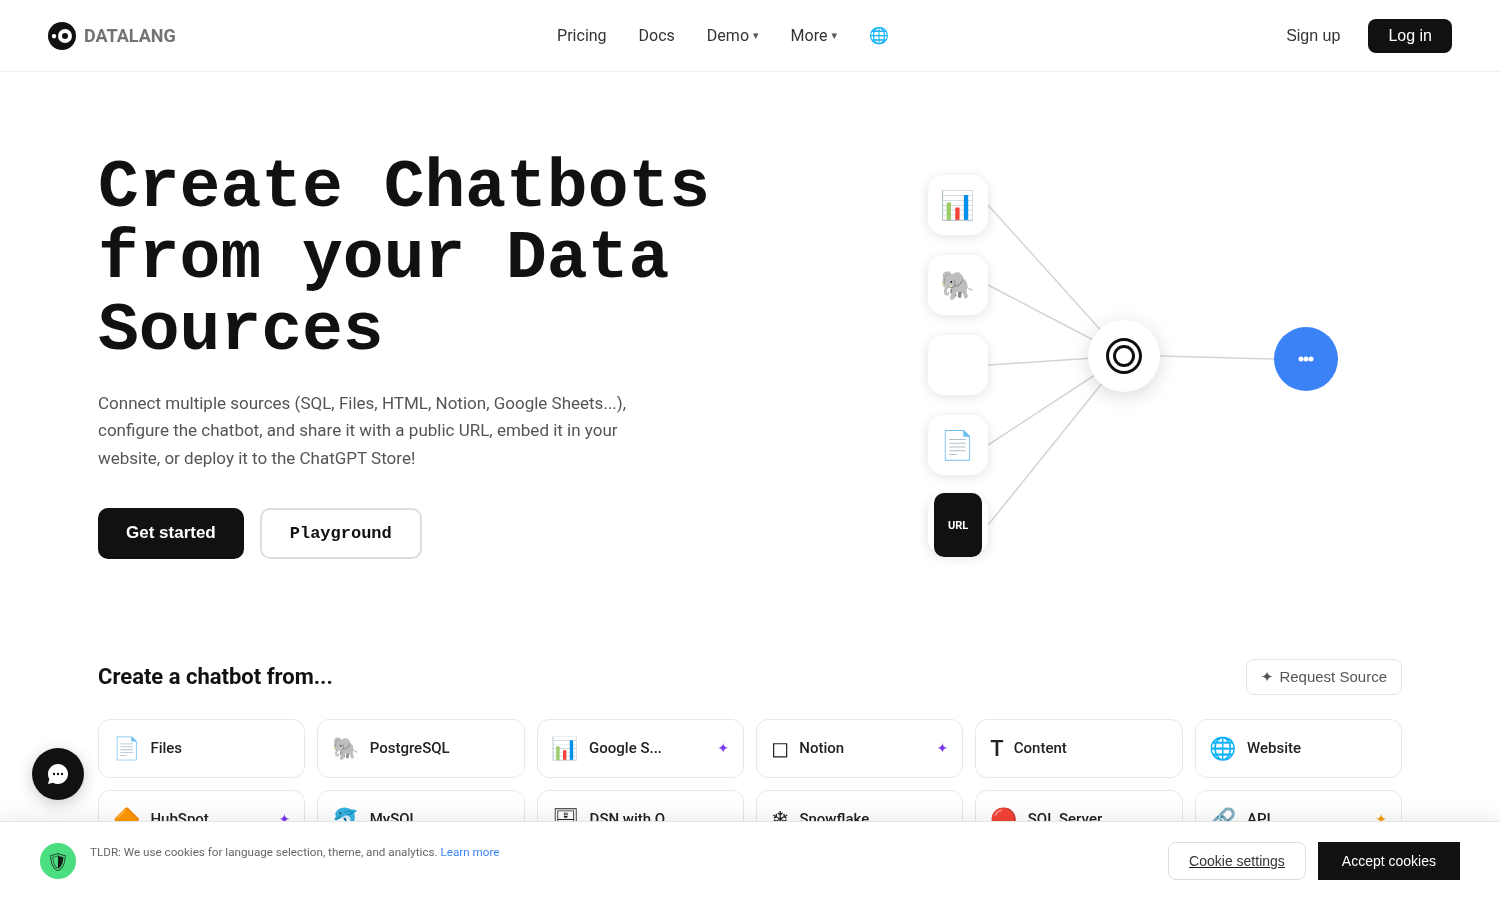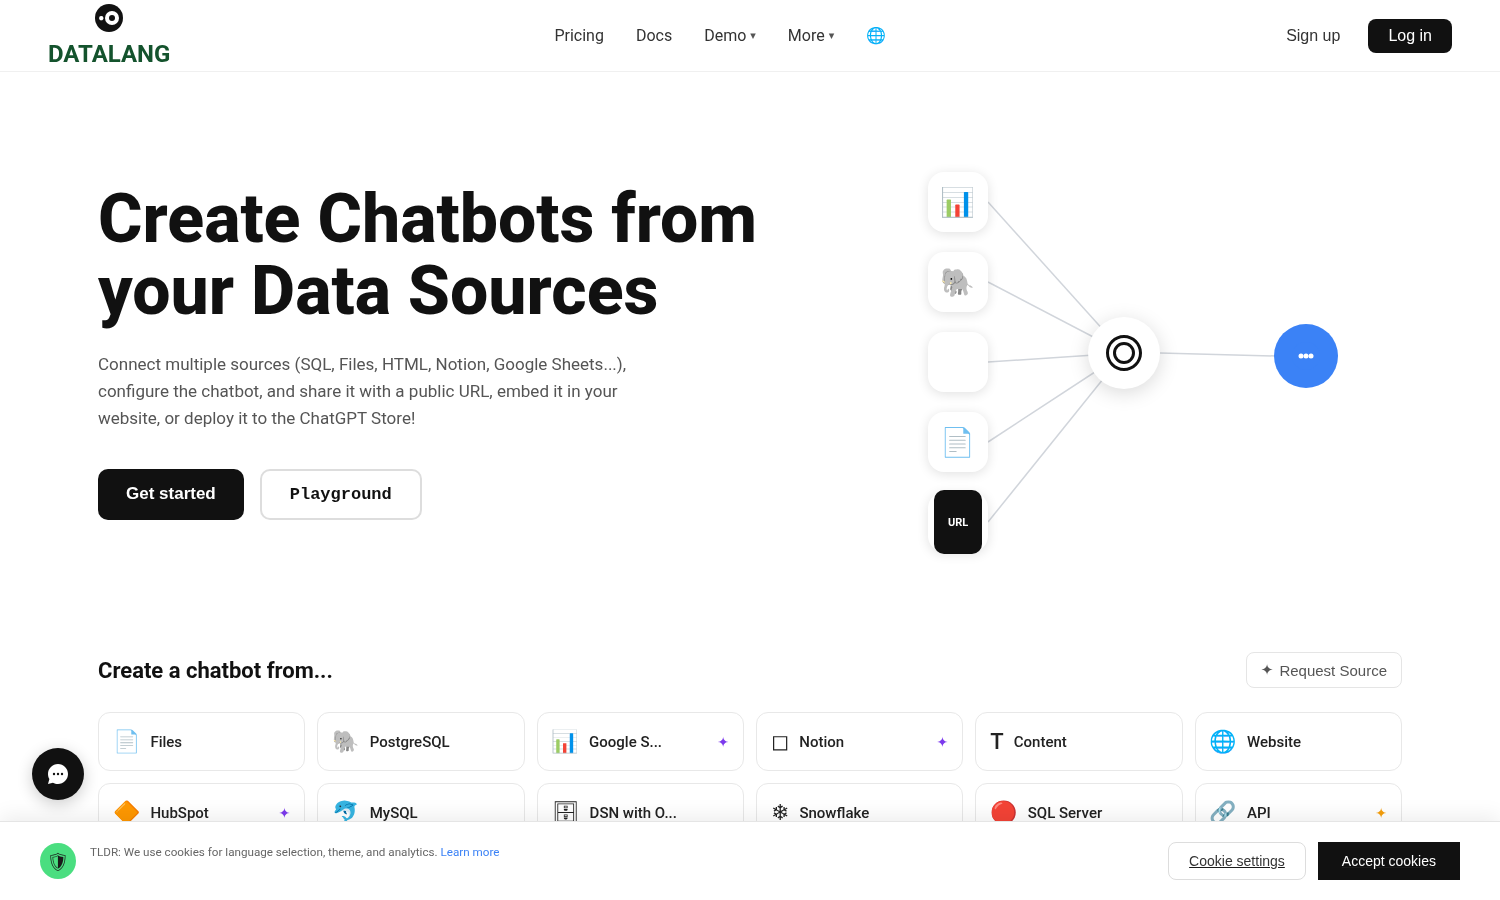--- a/index.html
+++ b/index.html
@@ -4,37 +4,37 @@
   <style>
     * { box-sizing: border-box; margin: 0; padding: 0; }
     body { font-family: -apple-system, BlinkMacSystemFont, 'Segoe UI', Roboto, sans-serif; background: #fff; color: #1a1a1a; overflow-x: hidden; }
 
     
     nav {
       display: flex; align-items: center; justify-content: space-between;
       padding: 0 48px; height: 72px; border-bottom: 1px solid #f0f0f0;
       position: sticky; top: 0; background: #fff; z-index: 100;
     }
-    .nav-logo { display: flex; align-items: center; gap: 8px; font-weight: 700; font-size: 24px; color: #14532d; text-decoration: none; flex-direction: column; }
+    .nav-logo { display: flex; align-items: center; gap: 8px; font-weight: 700; font-size: 18px; color: #737373; text-decoration: none; }
     .logo-icon { width: 28px; height: 28px; background: #111; border-radius: 50%; display: flex; align-items: center; justify-content: center; }
     .logo-icon::before { content: '●'; color: #fff; font-size: 10px; }
     .nav-center { display: flex; align-items: center; gap: 32px; }
     .nav-link { font-size: 16px; color: #333; text-decoration: none; cursor: pointer; display: flex; align-items: center; gap: 4px; }
     .chevron-down { font-size: 11px; color: #555; }
     .nav-right { display: flex; align-items: center; gap: 12px; }
     .btn-signup { background: none; border: none; font-size: 16px; color: #333; cursor: pointer; padding: 8px 16px; border-radius: 8px; }
     .btn-login { background: #111; color: #fff; border: none; font-size: 16px; padding: 8px 20px; border-radius: 8px; cursor: pointer; font-weight: 500; }
 
     
     .hero {
       display: flex; align-items: center; justify-content: space-between;
       padding: 80px 48px 60px; max-width: 1400px; margin: 0 auto; min-height: 540px;
     }
     .hero-left { flex: 0 0 55%; }
-    .hero-title { font-size: 68px; font-weight: 800; line-height: 1.05; color: #111; margin-bottom: 24px; }
+    .hero-title { font-size: 68px; font-weight: 800; line-height: 1.05; color: #111; margin-bottom: 24px; font-family: Liberation Mono, monospace; }
     .hero-desc { font-size: 17px; color: #555; line-height: 1.6; max-width: 560px; margin-bottom: 36px; }
     .hero-buttons { display: flex; gap: 16px; }
     .btn-primary { background: #111; color: #fff; border: none; font-size: 17px; font-weight: 600; padding: 14px 28px; border-radius: 10px; cursor: pointer; }
     .btn-secondary { background: #fff; color: #111; border: 2px solid #ddd; font-size: 17px; font-weight: 600; padding: 14px 28px; border-radius: 10px; cursor: pointer; font-family: Liberation Mono, monospace; }
 
     
     .hero-right { flex: 0 0 42%; display: flex; justify-content: center; align-items: center; position: relative; height: 400px; }
     .diagram-container { position: relative; width: 420px; height: 380px; }
     .diagram-svg { position: absolute; top: 0; left: 0; width: 100%; height: 100%; }
     .source-icon {

